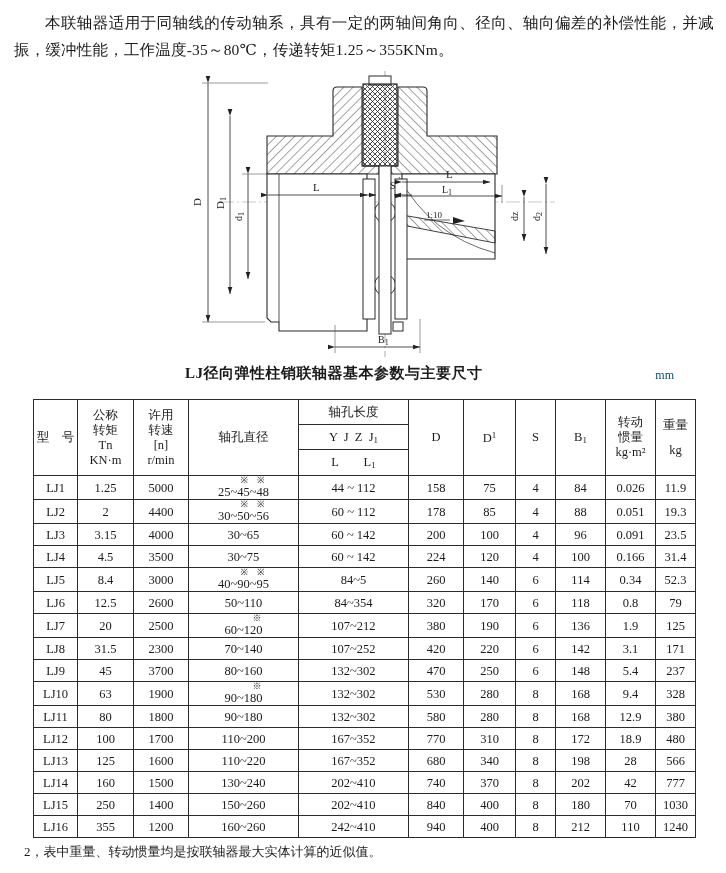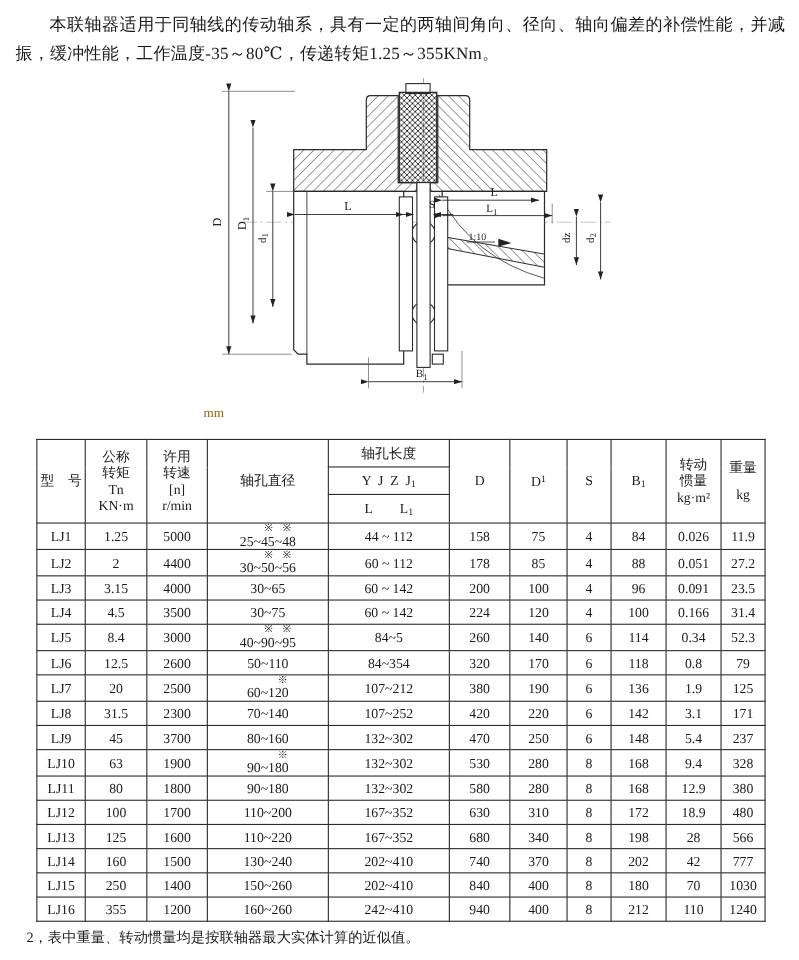--- a/index.html
+++ b/index.html
@@ -16,21 +16,21 @@
   
   .drawing-wrap{height:296px;position:relative;}
   .drawing-wrap svg{position:absolute;left:150px;top:6px;}
   svg text{font-family:"Liberation Serif","DejaVu Serif",serif;fill:#222;}
   
   .title-row{
     display:flex;justify-content:space-between;align-items:flex-end;
     padding:0 52px 0 185px;height:24px;
   }
   .table-title{font-size:15px;font-weight:700;letter-spacing:0.5px;}
-  .unit-label{font-size:12px;color:#a16207;}
+  .unit-label{font-size:12px;color:#0c4a6e;}
   
   table{
     border-collapse:collapse;table-layout:fixed;width:662px;
     margin:16px 0 0 33px;font-size:12.5px;color:#1b1b1b;
   }
   th,td{border:1px solid #2b2b2b;text-align:center;vertical-align:middle;
     padding:0;font-weight:normal;overflow:hidden;}
   table{border:1.5px solid #2b2b2b;}
   thead th{font-size:12.5px;}
   thead .hline{line-height:15px;}
@@ -129,20 +129,21 @@
       <polygon points="303,148 315,152 303,155" fill="#222"></polygon>
 
       <line x1="185" y1="256" x2="185" y2="284" stroke="#555" stroke-width="0.6"></line>
       <line x1="270" y1="250" x2="270" y2="284" stroke="#555" stroke-width="0.6"></line>
       <line x1="185" y1="278" x2="270" y2="278" stroke="#222" stroke-width="0.8" marker-start="url(#arr)" marker-end="url(#arr)"></line>
       <text x="228" y="274" font-size="10"><tspan>B</tspan><tspan font-size="8" dy="2">1</tspan></text>
     </svg>
   </div>
 
   <div class="title-row">
+    <span class="table-title">LJ径向弹性柱销联轴器基本参数与主要尺寸</span>
     <span class="unit-label">mm</span>
   </div>
 
   <table>
     <colgroup>
       <col style="width:44px">
         <col style="width:56px">
         <col style="width:55px">
       <col style="width:110px">
         <col style="width:110px">
@@ -216,21 +217,21 @@
           <td>
             <div class="marks">※　※</div>
             <div class="bore">30~50~56</div>
           </td>
           <td>60 ~ 112</td>
           <td>178</td>
           <td>85</td>
           <td>4</td>
           <td>88</td>
           <td>0.051</td>
-          <td>27.2</td>
+          <td>19.3</td>
         </tr>
         <tr>
           <td>LJ3</td>
           <td>3.15</td>
           <td>4000</td>
           <td>
             <div class="bore">30~65</div>
           </td>
           <td>60 ~ 142</td>
           <td>200</td>
@@ -364,21 +365,21 @@
           <td>380</td>
         </tr>
         <tr>
           <td>LJ12</td>
           <td>100</td>
           <td>1700</td>
           <td>
             <div class="bore">110~200</div>
           </td>
           <td>167~352</td>
-          <td>630</td>
+          <td>770</td>
           <td>310</td>
           <td>8</td>
           <td>172</td>
           <td>18.9</td>
           <td>480</td>
         </tr>
         <tr>
           <td>LJ13</td>
           <td>125</td>
           <td>1600</td>

